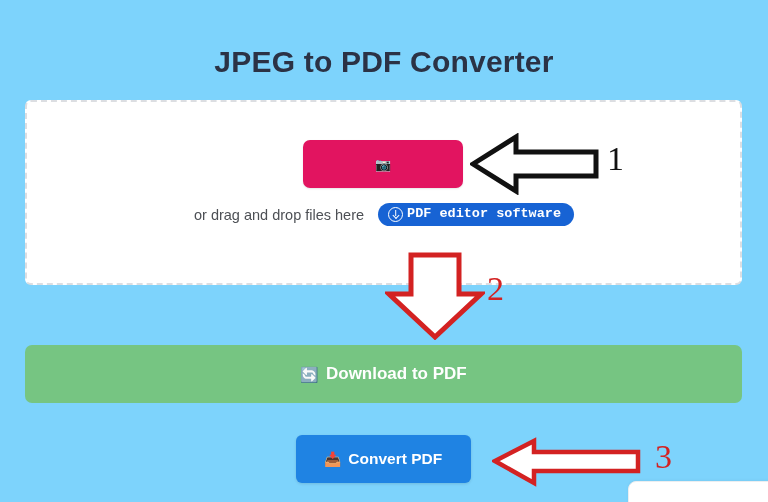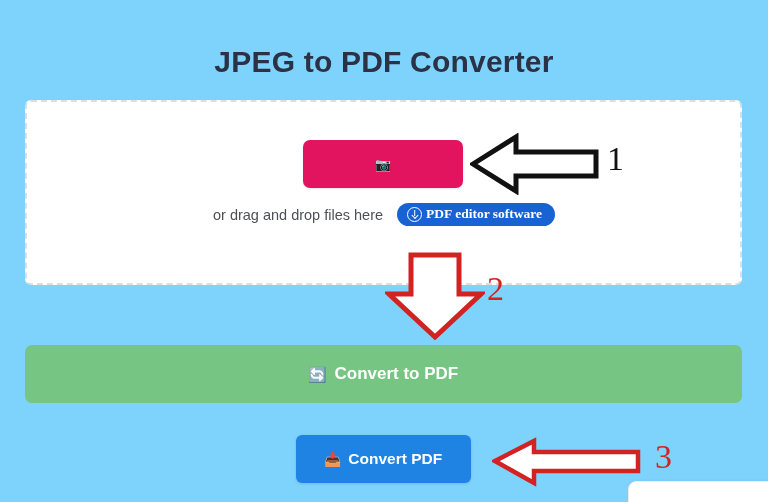--- a/index.html
+++ b/index.html
@@ -100,21 +100,21 @@
     gap: 4px;
     background: #1763d4;
     color: #ffffff;
     font-size: 13.5px;
     font-weight: bold;
     border-radius: 999px;
     padding: 3px 13px 4px 10px;
     white-space: nowrap;
     border: none;
     cursor: pointer;
-    font-family: Liberation Serif, serif;
+    font-family: Liberation Mono, monospace;
     line-height: 16px;
   }
   #pdf-editor-badge .ring {
     width: 13px;
     height: 13px;
     border: 1.6px solid #ffffff;
     border-radius: 50%;
     position: relative;
     flex: 0 0 auto;
   }
@@ -237,21 +237,21 @@
   <div id="droptext-row">
     <span id="droptext">or drag and drop files here</span>
     <span id="pdf-editor-badge">
       <span class="ring"></span>
       <span>PDF editor software</span>
     </span>
   </div>
 
   <button id="convert-button">
     <span class="glyph">🔄</span>
-    <span>Convert to PDF</span>
+    <span>Download to PDF</span>
   </button>
 
   <button id="download-button">
     <span class="glyph">📥</span>
     <span>Convert PDF</span>
   </button>
 
   <svg id="annotation-1" class="annotation-arrow" width="130" height="62" viewBox="0 0 130 62">
     <polygon points="3,31 46,4 46,19 126,19 126,43 46,43 46,58" fill="#ffffff" stroke="#111111" stroke-width="5" stroke-linejoin="miter"></polygon>
   </svg>

